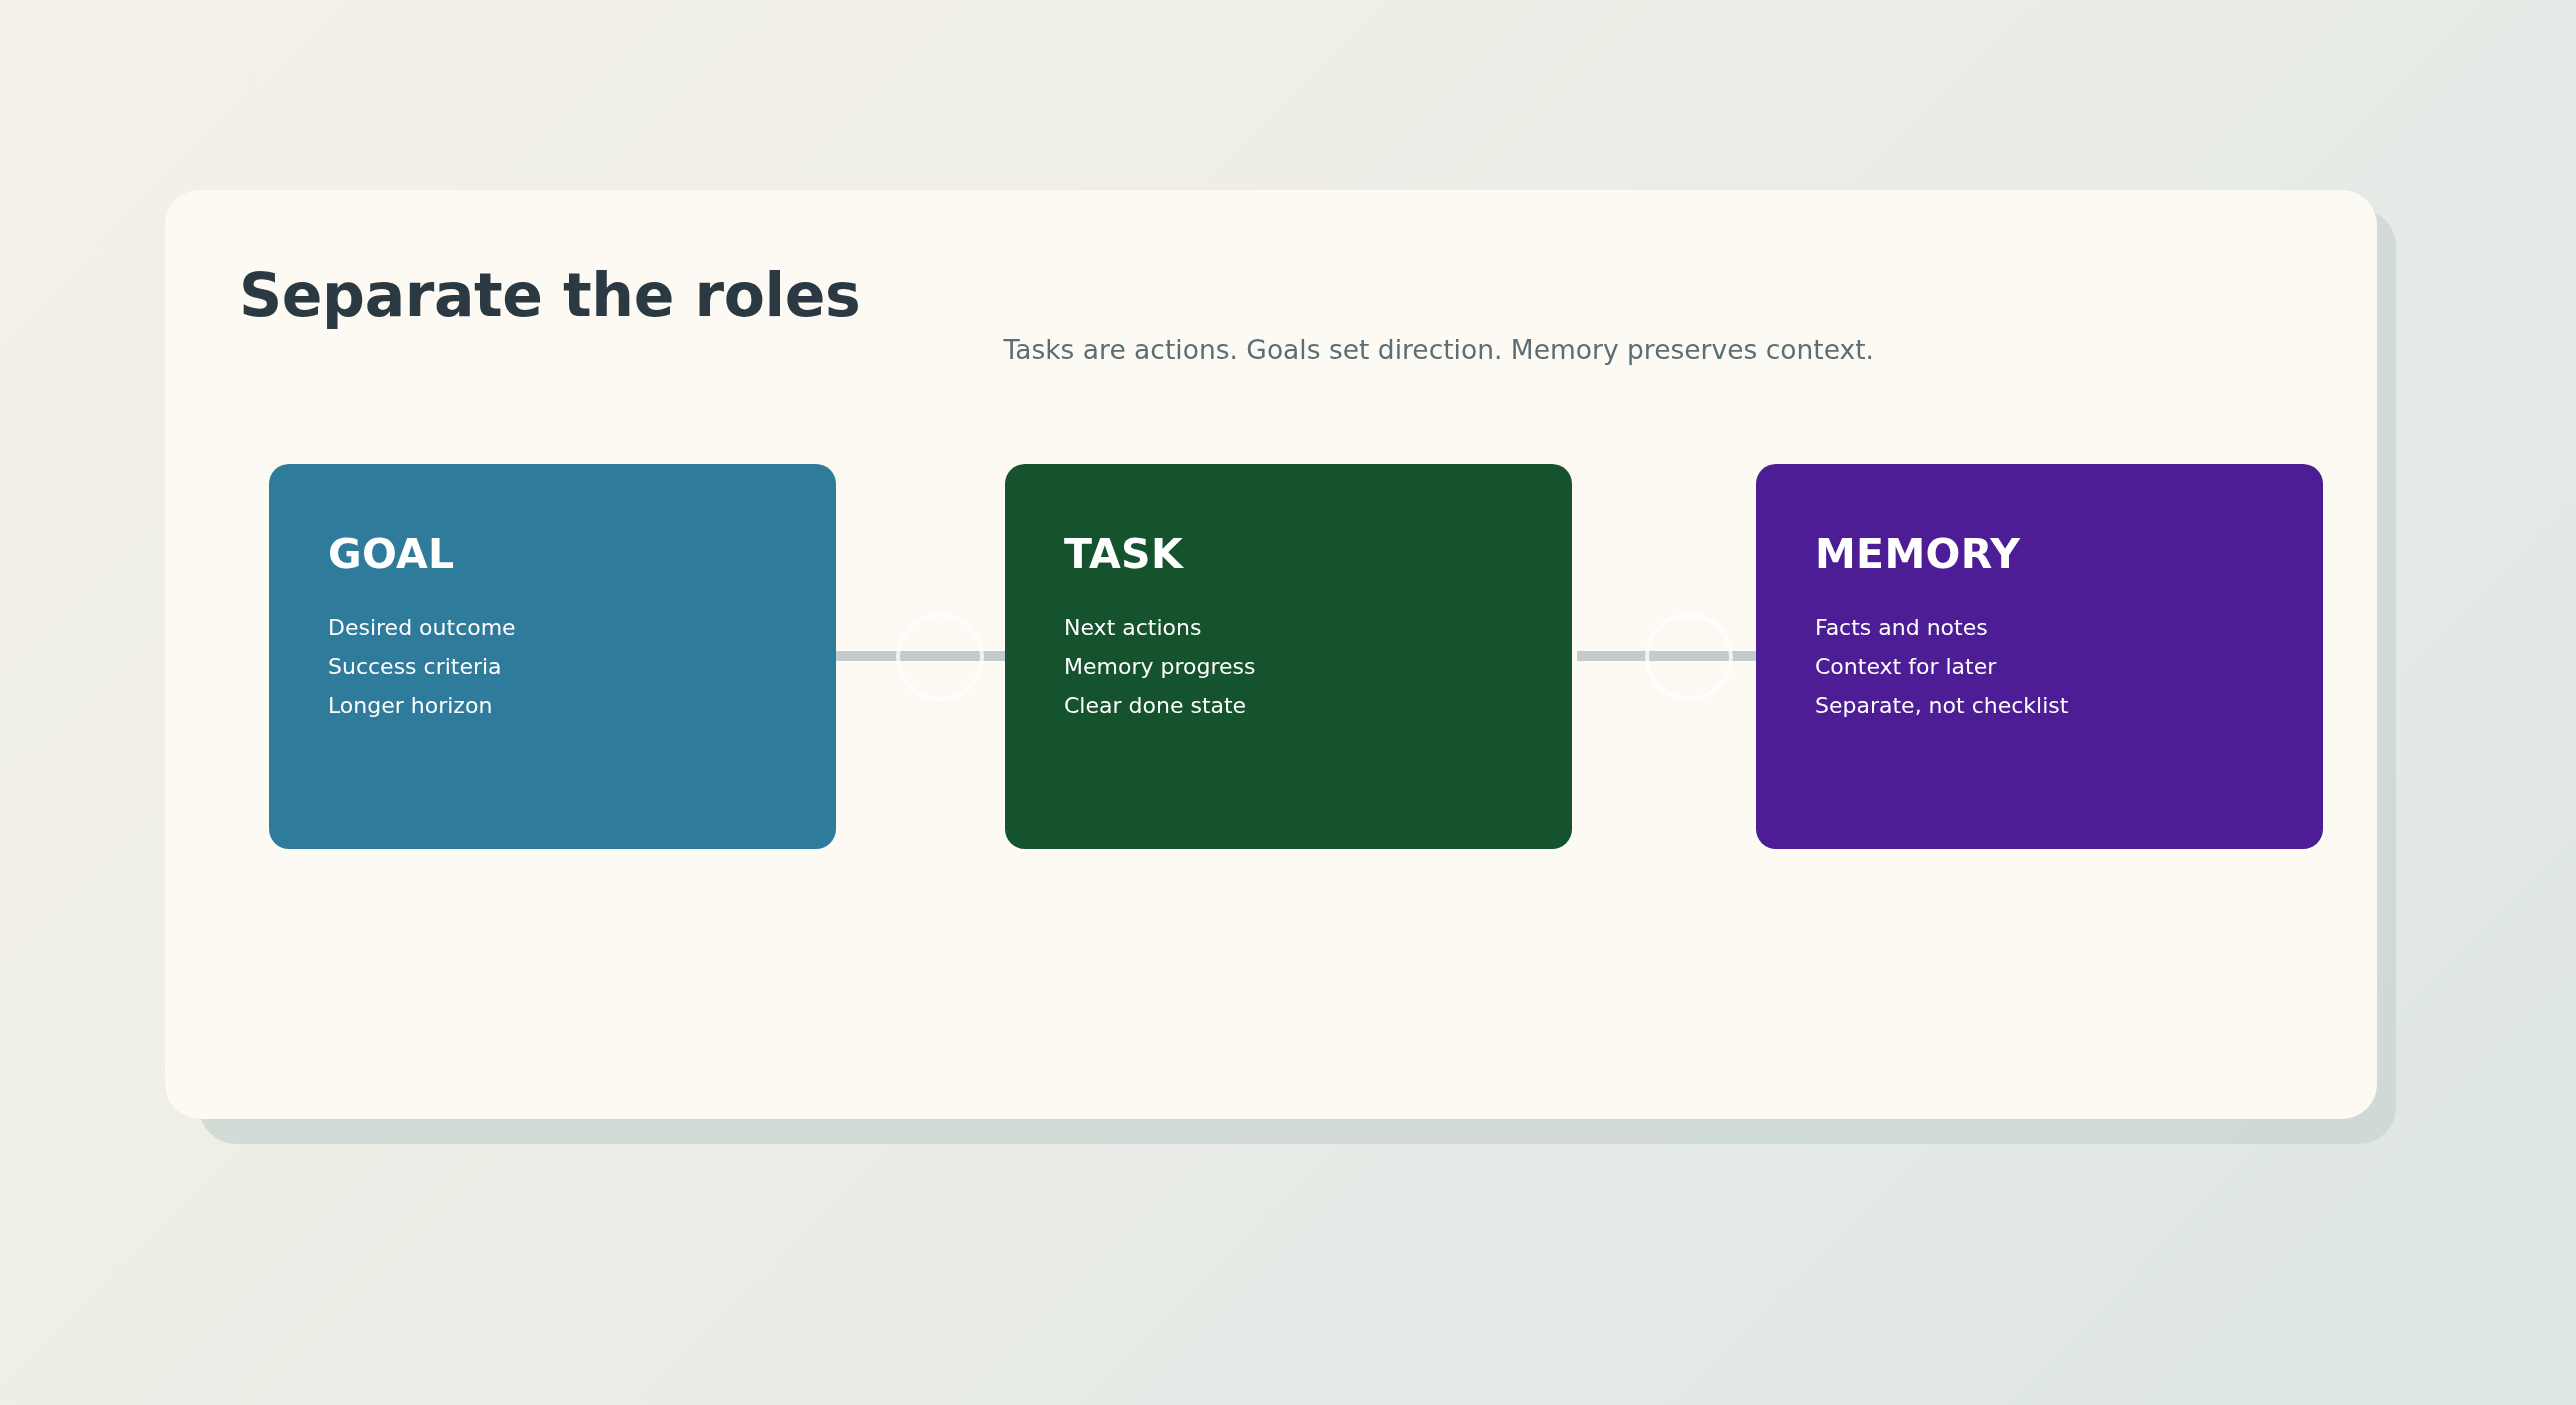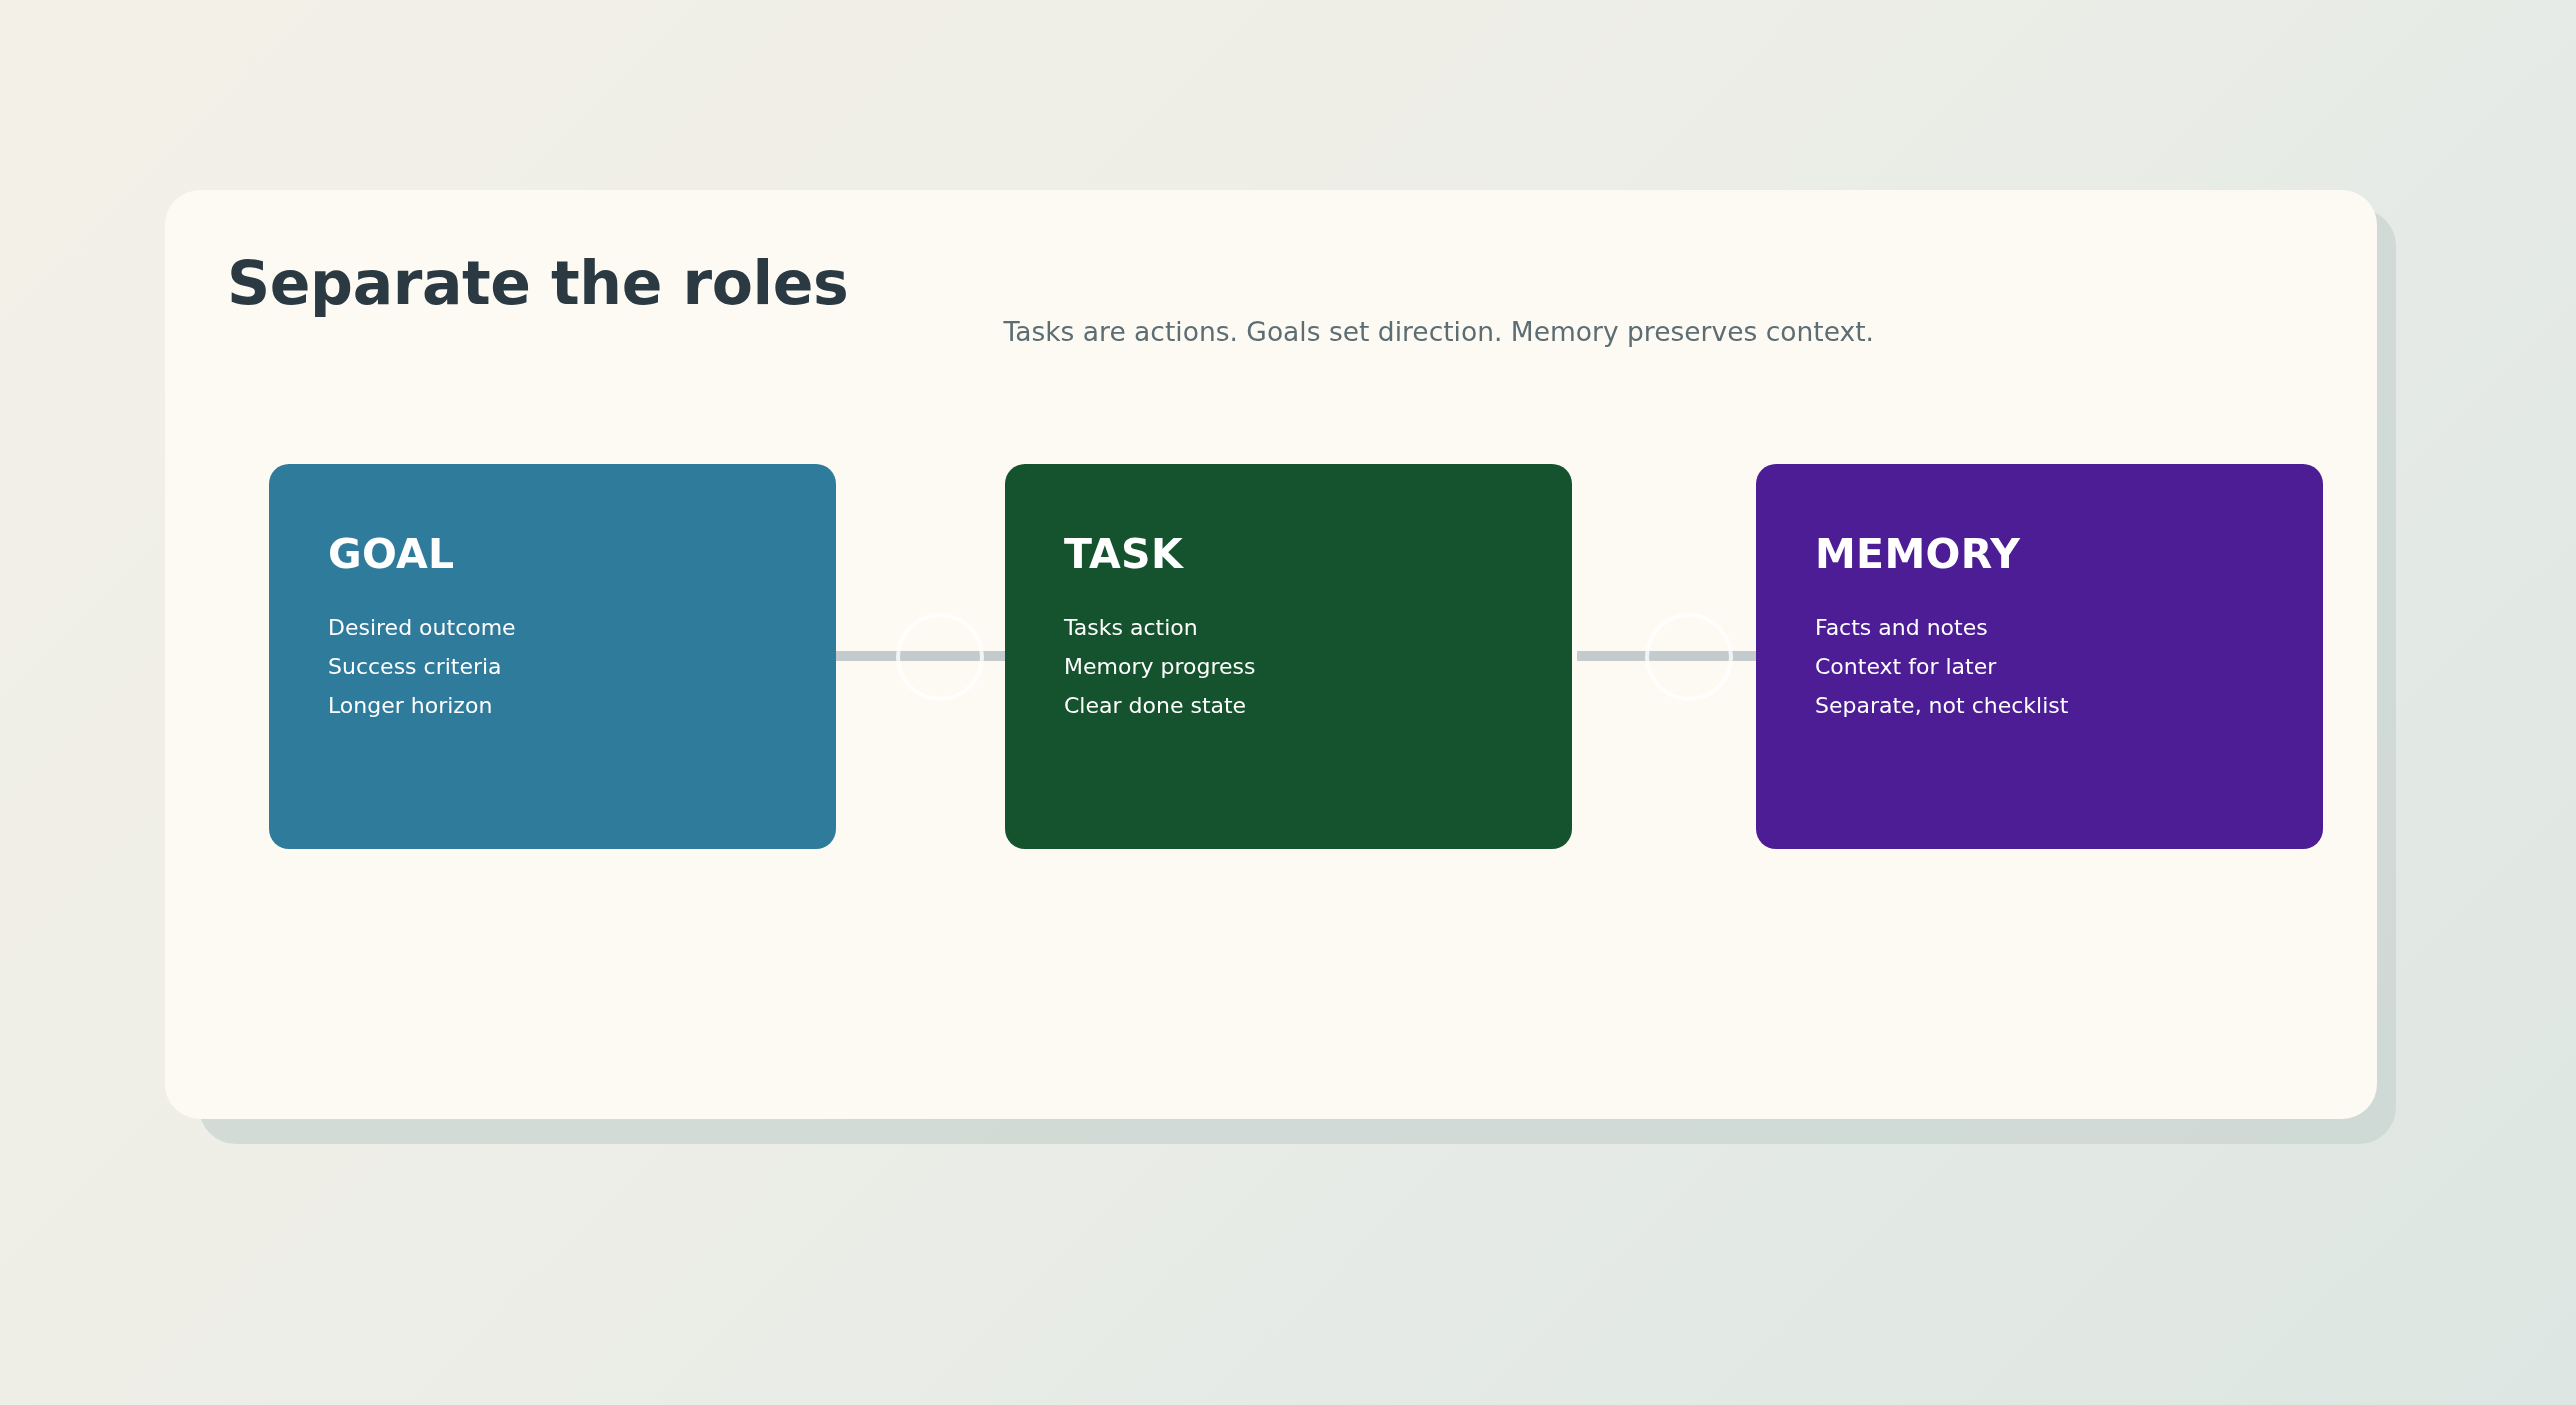--- a/index.html
+++ b/index.html
@@ -48,21 +48,21 @@
     left: 227px;
     top: 253px;
     width: 1647px;
   }
   .page-title {
     font-size: 60px;
     font-weight: 700;
     color: #2b3a42;
     letter-spacing: -0.4px;
     line-height: 1.0;
-    margin: 0;
+    margin: 12px;
     white-space: nowrap;
   }
   .page-subtitle {
     font-size: 26.5px;
     font-weight: 400;
     color: #5c6d74;
     line-height: 1.0;
     margin: 0;
     margin-top: 5.5px;
     white-space: nowrap;
@@ -159,21 +159,21 @@
       <ul class="card-list">
         <li>Desired outcome</li>
         <li>Success criteria</li>
         <li>Longer horizon</li>
       </ul>
     </div>
 
     <div class="card card-1">
       <div class="card-title">TASK</div>
       <ul class="card-list">
-        <li>Tasks action</li>
+        <li>Next actions</li>
         <li>Memory progress</li>
         <li>Clear done state</li>
       </ul>
     </div>
 
     <div class="card card-2">
       <div class="card-title">MEMORY</div>
       <ul class="card-list">
         <li>Facts and notes</li>
         <li>Context for later</li>

